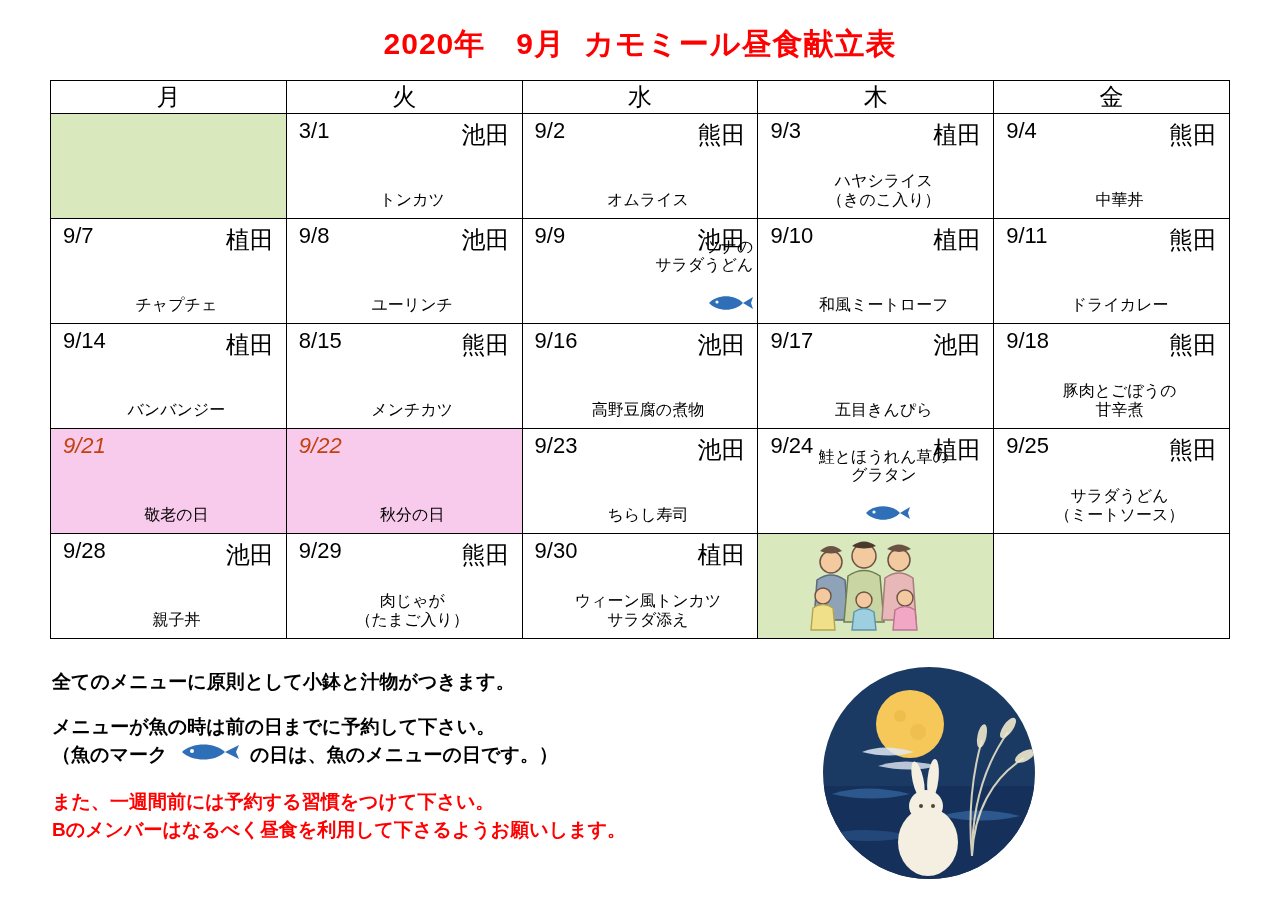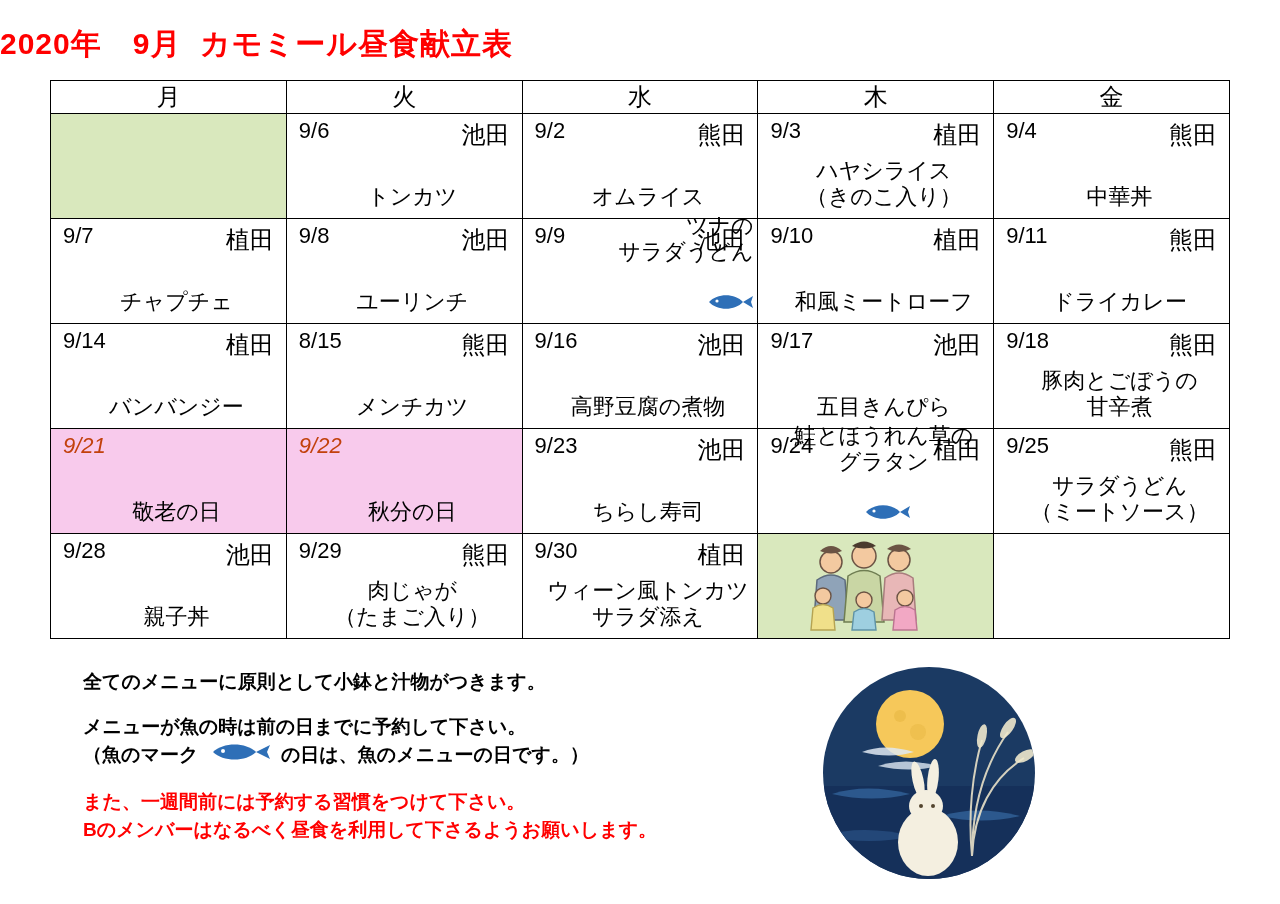--- a/index.html
+++ b/index.html
@@ -5,21 +5,21 @@
   html,body{margin:0;padding:0;}
   body{
     width:1280px;height:904px;
     background:#ffffff;
     font-family:"Liberation Sans","DejaVu Sans",sans-serif;
     position:relative;
     overflow:hidden;
   }
   .title{
     position:absolute;top:24px;left:0;width:1280px;
-    text-align:left;
+    text-align:center;
     color:#ff0000;
     font-weight:bold;
     font-size:30px;
     letter-spacing:1px;
     white-space:pre;
   }
   table.cal{
     position:absolute;
     top:80px;left:50px;
     width:1180px;
@@ -50,21 +50,21 @@
     font-size:22px;
     line-height:1.15;
   }
   .date{white-space:nowrap;}
   .person{white-space:nowrap;font-size:24px;padding-top:3px;}
   .menu{
     position:absolute;
     left:16px;right:0;
     bottom:8px;
     text-align:center;
-    font-size:22px;
+    font-size:16px;
     line-height:1.18;
     padding:0 4px;
     white-space:pre-line;
   }
   .green{background:#d9e8bd;}
   .pink{background:#f8caec;}
   .holiday .date{color:#c2410c;font-style:italic;}
   .holiday .menu{color:#000000;}
   .fish{
     display:inline-block;
@@ -73,21 +73,20 @@
   }
   .notes{
     position:absolute;
     left:52px;
     top:668px;
     width:760px;
     font-size:19px;
     font-weight:bold;
     line-height:1.5;
     color:#000;
-    margin-left:31px;
   }
   .notes .blk{margin-bottom:16px;}
   .notes .red{color:#ff0000;}
   .notes .inline-fish{display:inline-block;vertical-align:middle;margin:0 6px;}
   .moon{
     position:absolute;
     left:822px;top:666px;
     width:214px;height:214px;
   }
   .family{
@@ -110,21 +109,21 @@
       <th>木</th>
       <th>金</th>
     </tr>
   </thead>
   <tbody>
 
     <tr>
       <td class="cell green"></td>
       <td class="cell">
         <div class="cellhead">
-          <span class="date">9/6</span>
+          <span class="date">3/1</span>
           <span class="person">池田</span>
         </div>
         <div class="menu">トンカツ</div>
       </td>
       <td class="cell">
         <div class="cellhead">
           <span class="date">9/2</span>
           <span class="person">熊田</span>
         </div>
         <div class="menu">オムライス</div>

